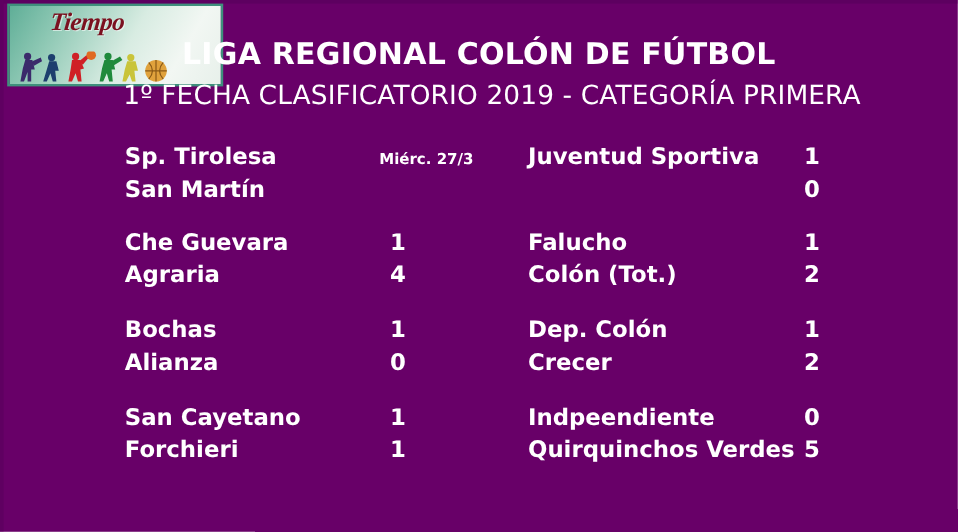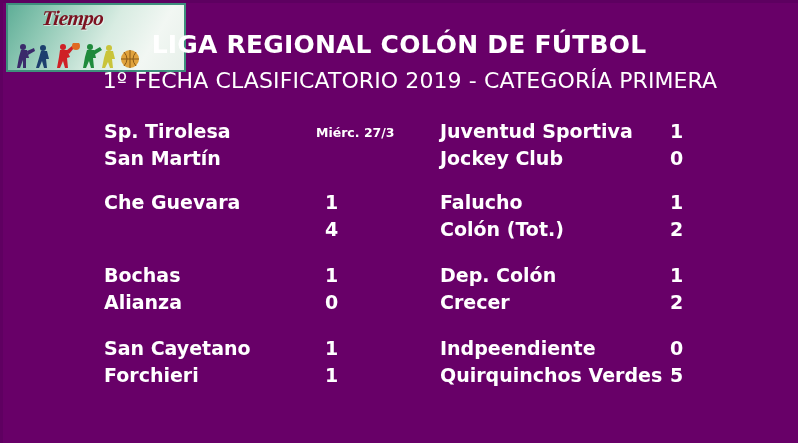--- a/index.html
+++ b/index.html
@@ -219,33 +219,33 @@
       <div class="row">
         <span class="cell home-team">Sp. Tirolesa</span>
         <span class="cell home-score"></span>
         <span class="cell date-note">Miérc. 27/3</span>
         <span class="cell away-team">Juventud Sportiva</span>
         <span class="cell away-score">1</span>
       </div>
       <div class="row">
         <span class="cell home-team">San Martín</span>
         <span class="cell home-score"></span>
-        <span class="cell away-team">Jockey Club</span>
         <span class="cell away-score">0</span>
       </div>
     </div>
 
     <div class="group">
       <div class="row">
         <span class="cell home-team">Che Guevara</span>
         <span class="cell home-score">1</span>
         <span class="cell away-team">Falucho</span>
         <span class="cell away-score">1</span>
       </div>
       <div class="row">
+        <span class="cell home-team">Agraria</span>
         <span class="cell home-score">4</span>
         <span class="cell away-team">Colón (Tot.)</span>
         <span class="cell away-score">2</span>
       </div>
     </div>
 
     <div class="group">
       <div class="row">
         <span class="cell home-team">Bochas</span>
         <span class="cell home-score">1</span>

